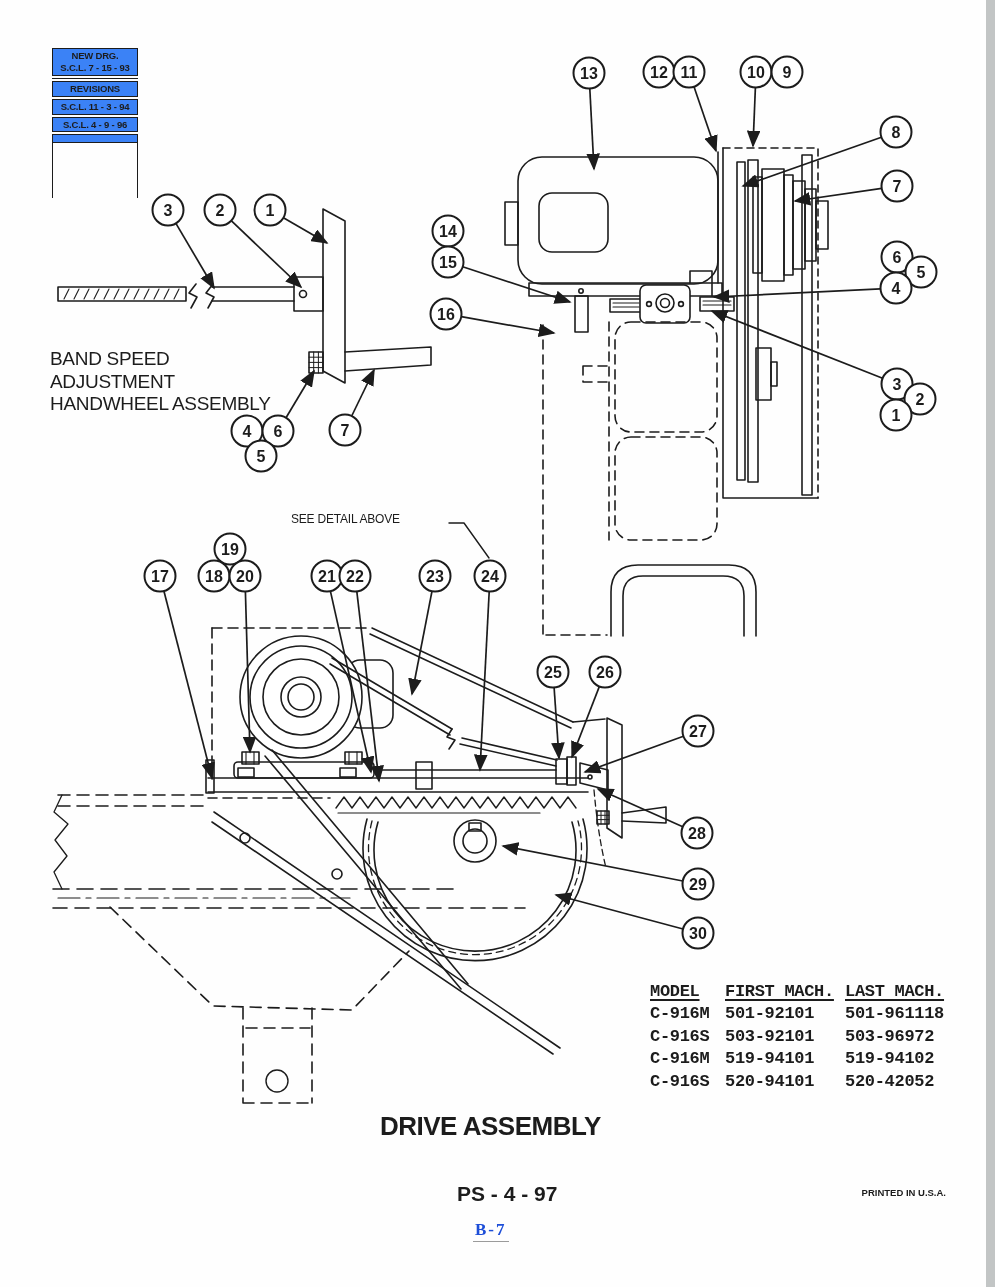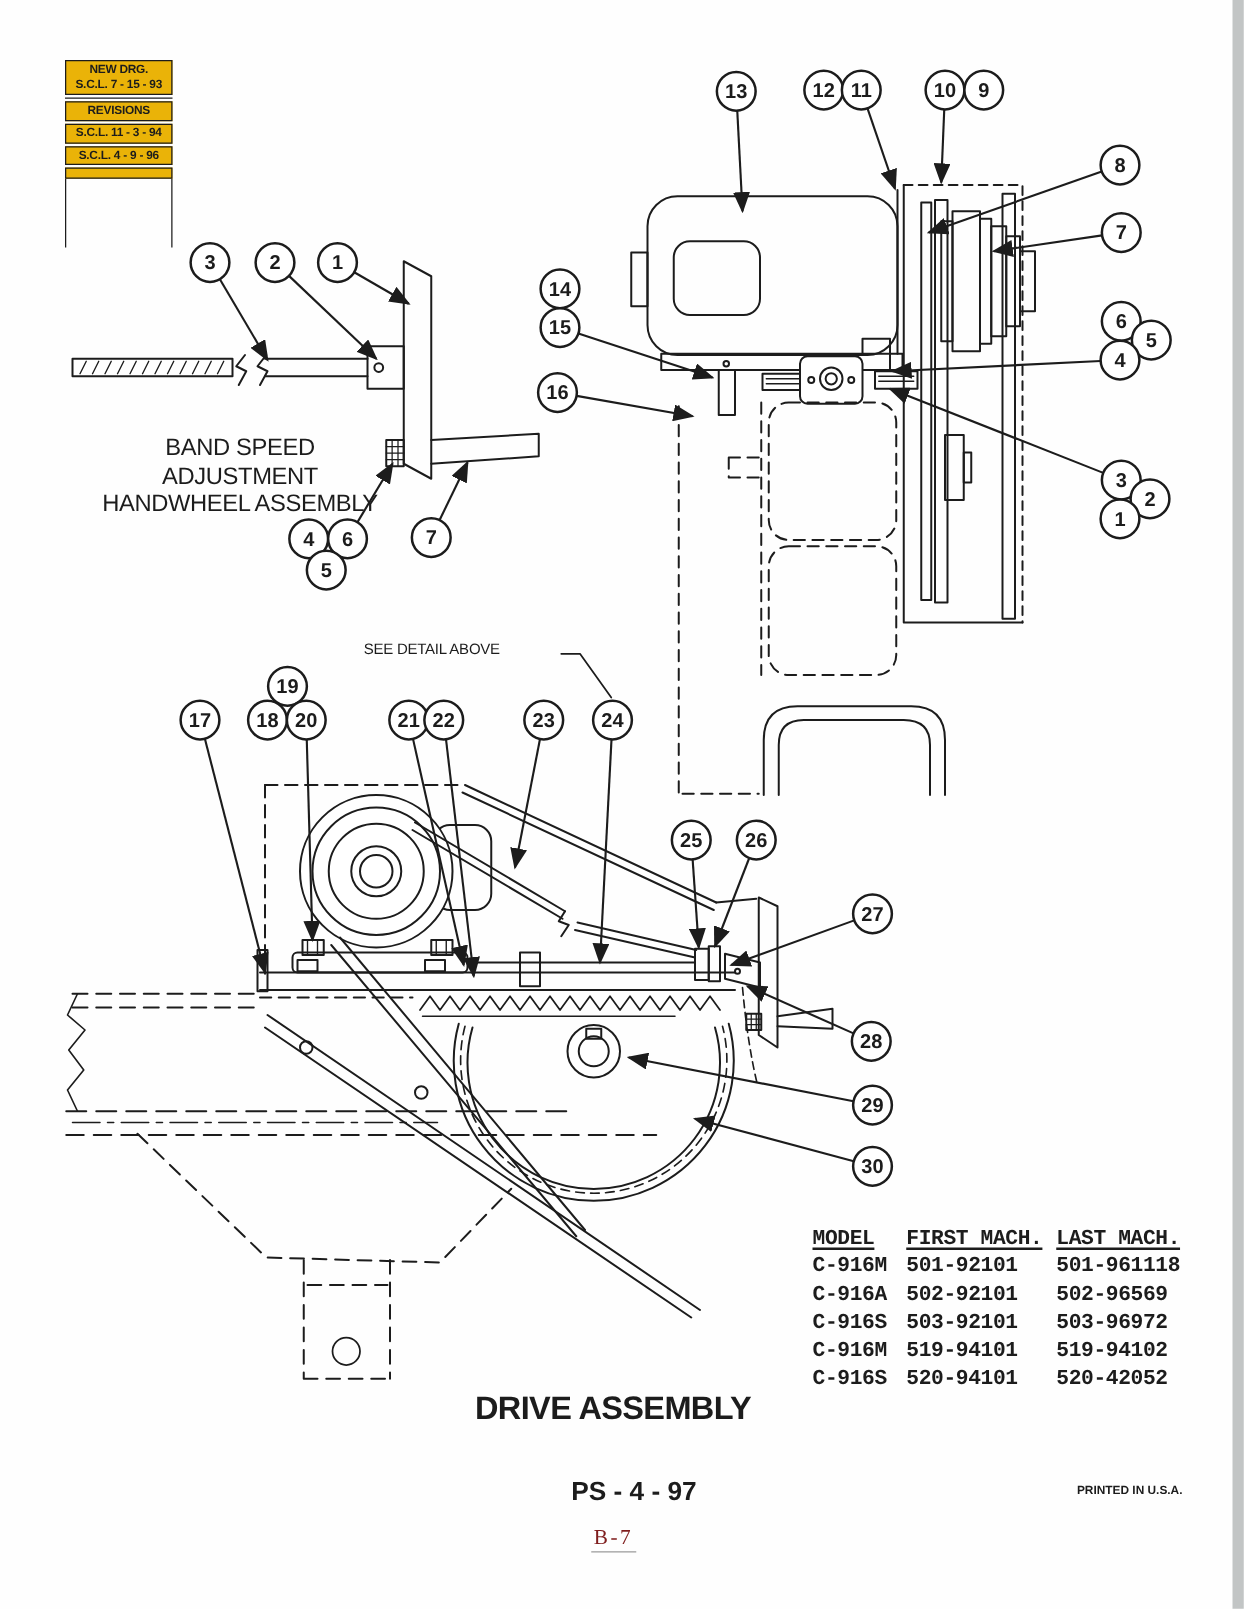--- a/index.html
+++ b/index.html
@@ -7,29 +7,29 @@
     width:995px;height:1287px;position:relative;background:#fefefe;
     font-family:"Liberation Sans",sans-serif;color:#1c1c1c;overflow:hidden;
   }
   #stage{position:absolute;left:0;top:0;width:995px;height:1287px;}
   svg{position:absolute;left:0;top:0;}
   .overlay{position:absolute;z-index:5;}
 
   
   .revblock{left:52px;top:48px;width:86px;text-align:center;
     font-size:9.5px;font-weight:bold;letter-spacing:-0.2px;line-height:1.25;}
-  .rev-box{border:1.6px solid #1c1c1c;margin-top:2px;padding:1px 0;background:#eab308;}
+  .rev-box{border:1.6px solid #1c1c1c;margin-top:2px;padding:1px 0;background:#3b82f6;}
   .rev-head{margin-top:0;}
   .rev-dbl{border-top:1.6px solid #1c1c1c;margin-top:2px;height:0;}
   .rev-empty{height:7px;padding:0;}
   .rev-tail{height:55px;border-left:1.6px solid #1c1c1c;border-right:1.6px solid #1c1c1c;}
 
   
-  .detail-label{left:50px;top:348px;width:228px;text-align:center;
-    font-size:19px;line-height:22.5px;letter-spacing:-0.3px;margin-left:28px;}
+  .detail-label{left:50px;top:348px;width:228px;
+    font-size:19px;line-height:22.5px;letter-spacing:-0.3px;}
 
   .see-detail{left:291px;top:512px;font-size:12px;letter-spacing:-0.2px;}
 
   
   .model-table{left:650px;top:981px;font-size:17px;font-weight:bold;
     line-height:22.4px;letter-spacing:-0.3px;font-family:Liberation Mono, monospace;}
   .mt-row{display:grid;grid-template-columns:75px 120px 105px;}
   .mt-head span{text-decoration:underline;text-decoration-thickness:2px;text-underline-offset:3px;}
 
   
@@ -388,41 +388,36 @@
         <span>FIRST MACH.</span>
         <span>LAST MACH.</span>
       </div>
     <div id="mt-body">
         <div class="mt-row">
           <span>C-916M</span>
           <span>501-92101</span>
           <span>501-961118</span>
         </div>
         <div class="mt-row">
-          <span>C-916A</span>
-          <span>502-92101</span>
-          <span>502-96569</span>
-        </div>
-        <div class="mt-row">
           <span>C-916S</span>
           <span>503-92101</span>
           <span>503-96972</span>
         </div>
         <div class="mt-row">
           <span>C-916M</span>
           <span>519-94101</span>
           <span>519-94102</span>
         </div>
         <div class="mt-row">
           <span>C-916S</span>
           <span>520-94101</span>
           <span>520-42052</span>
         </div>
       </div>
   </div>
 
   <div class="overlay title-drive">DRIVE ASSEMBLY</div>
   <div class="overlay doc-code">PS - 4 - 97</div>
   <div class="overlay printed-note">PRINTED IN U.S.A.</div>
-  <div class="overlay page-number" id="page-num" style="color: #7f1d1d; border-bottom-color: rgb(155, 155, 155);">B-7</div>
+  <div class="overlay page-number" id="page-num" style="color: #1d4ed8; border-bottom-color: rgb(155, 155, 155); font-weight: bold;">B-7</div>
 
   <div class="overlay edge-shadow" id="edge-shadow" style="background: rgb(194, 197, 197);"></div>
 </div>
 
 </body></html>

